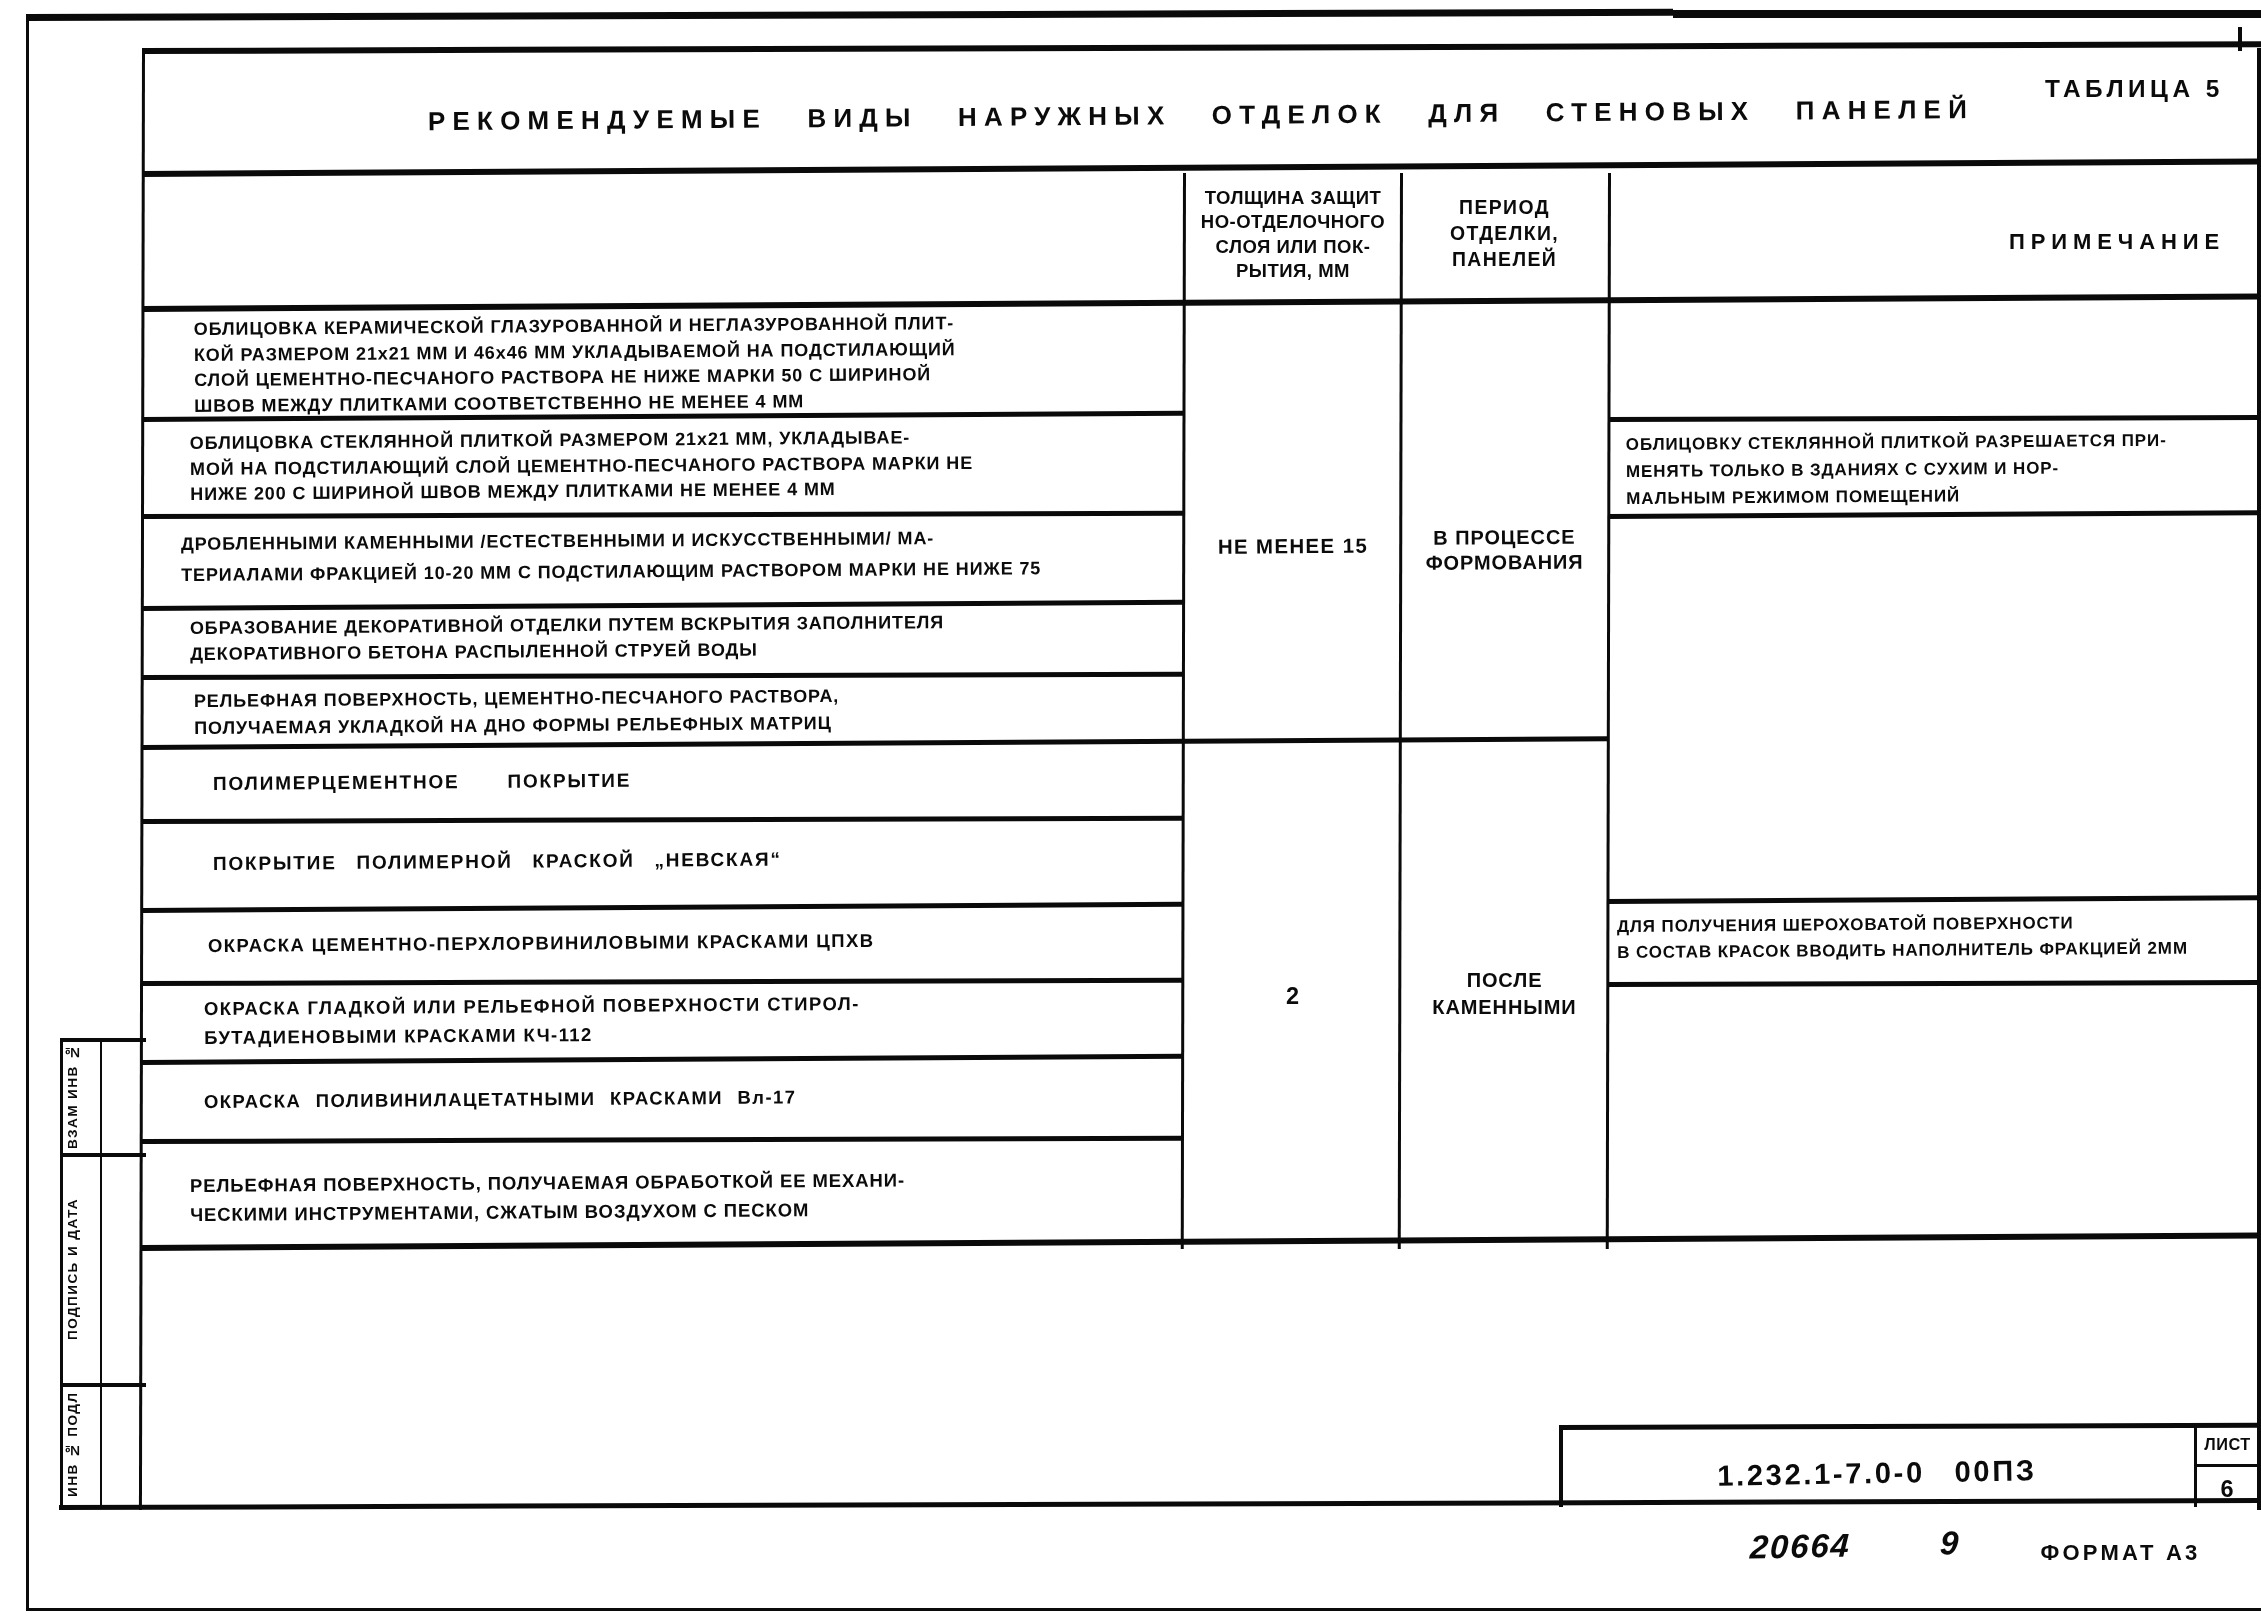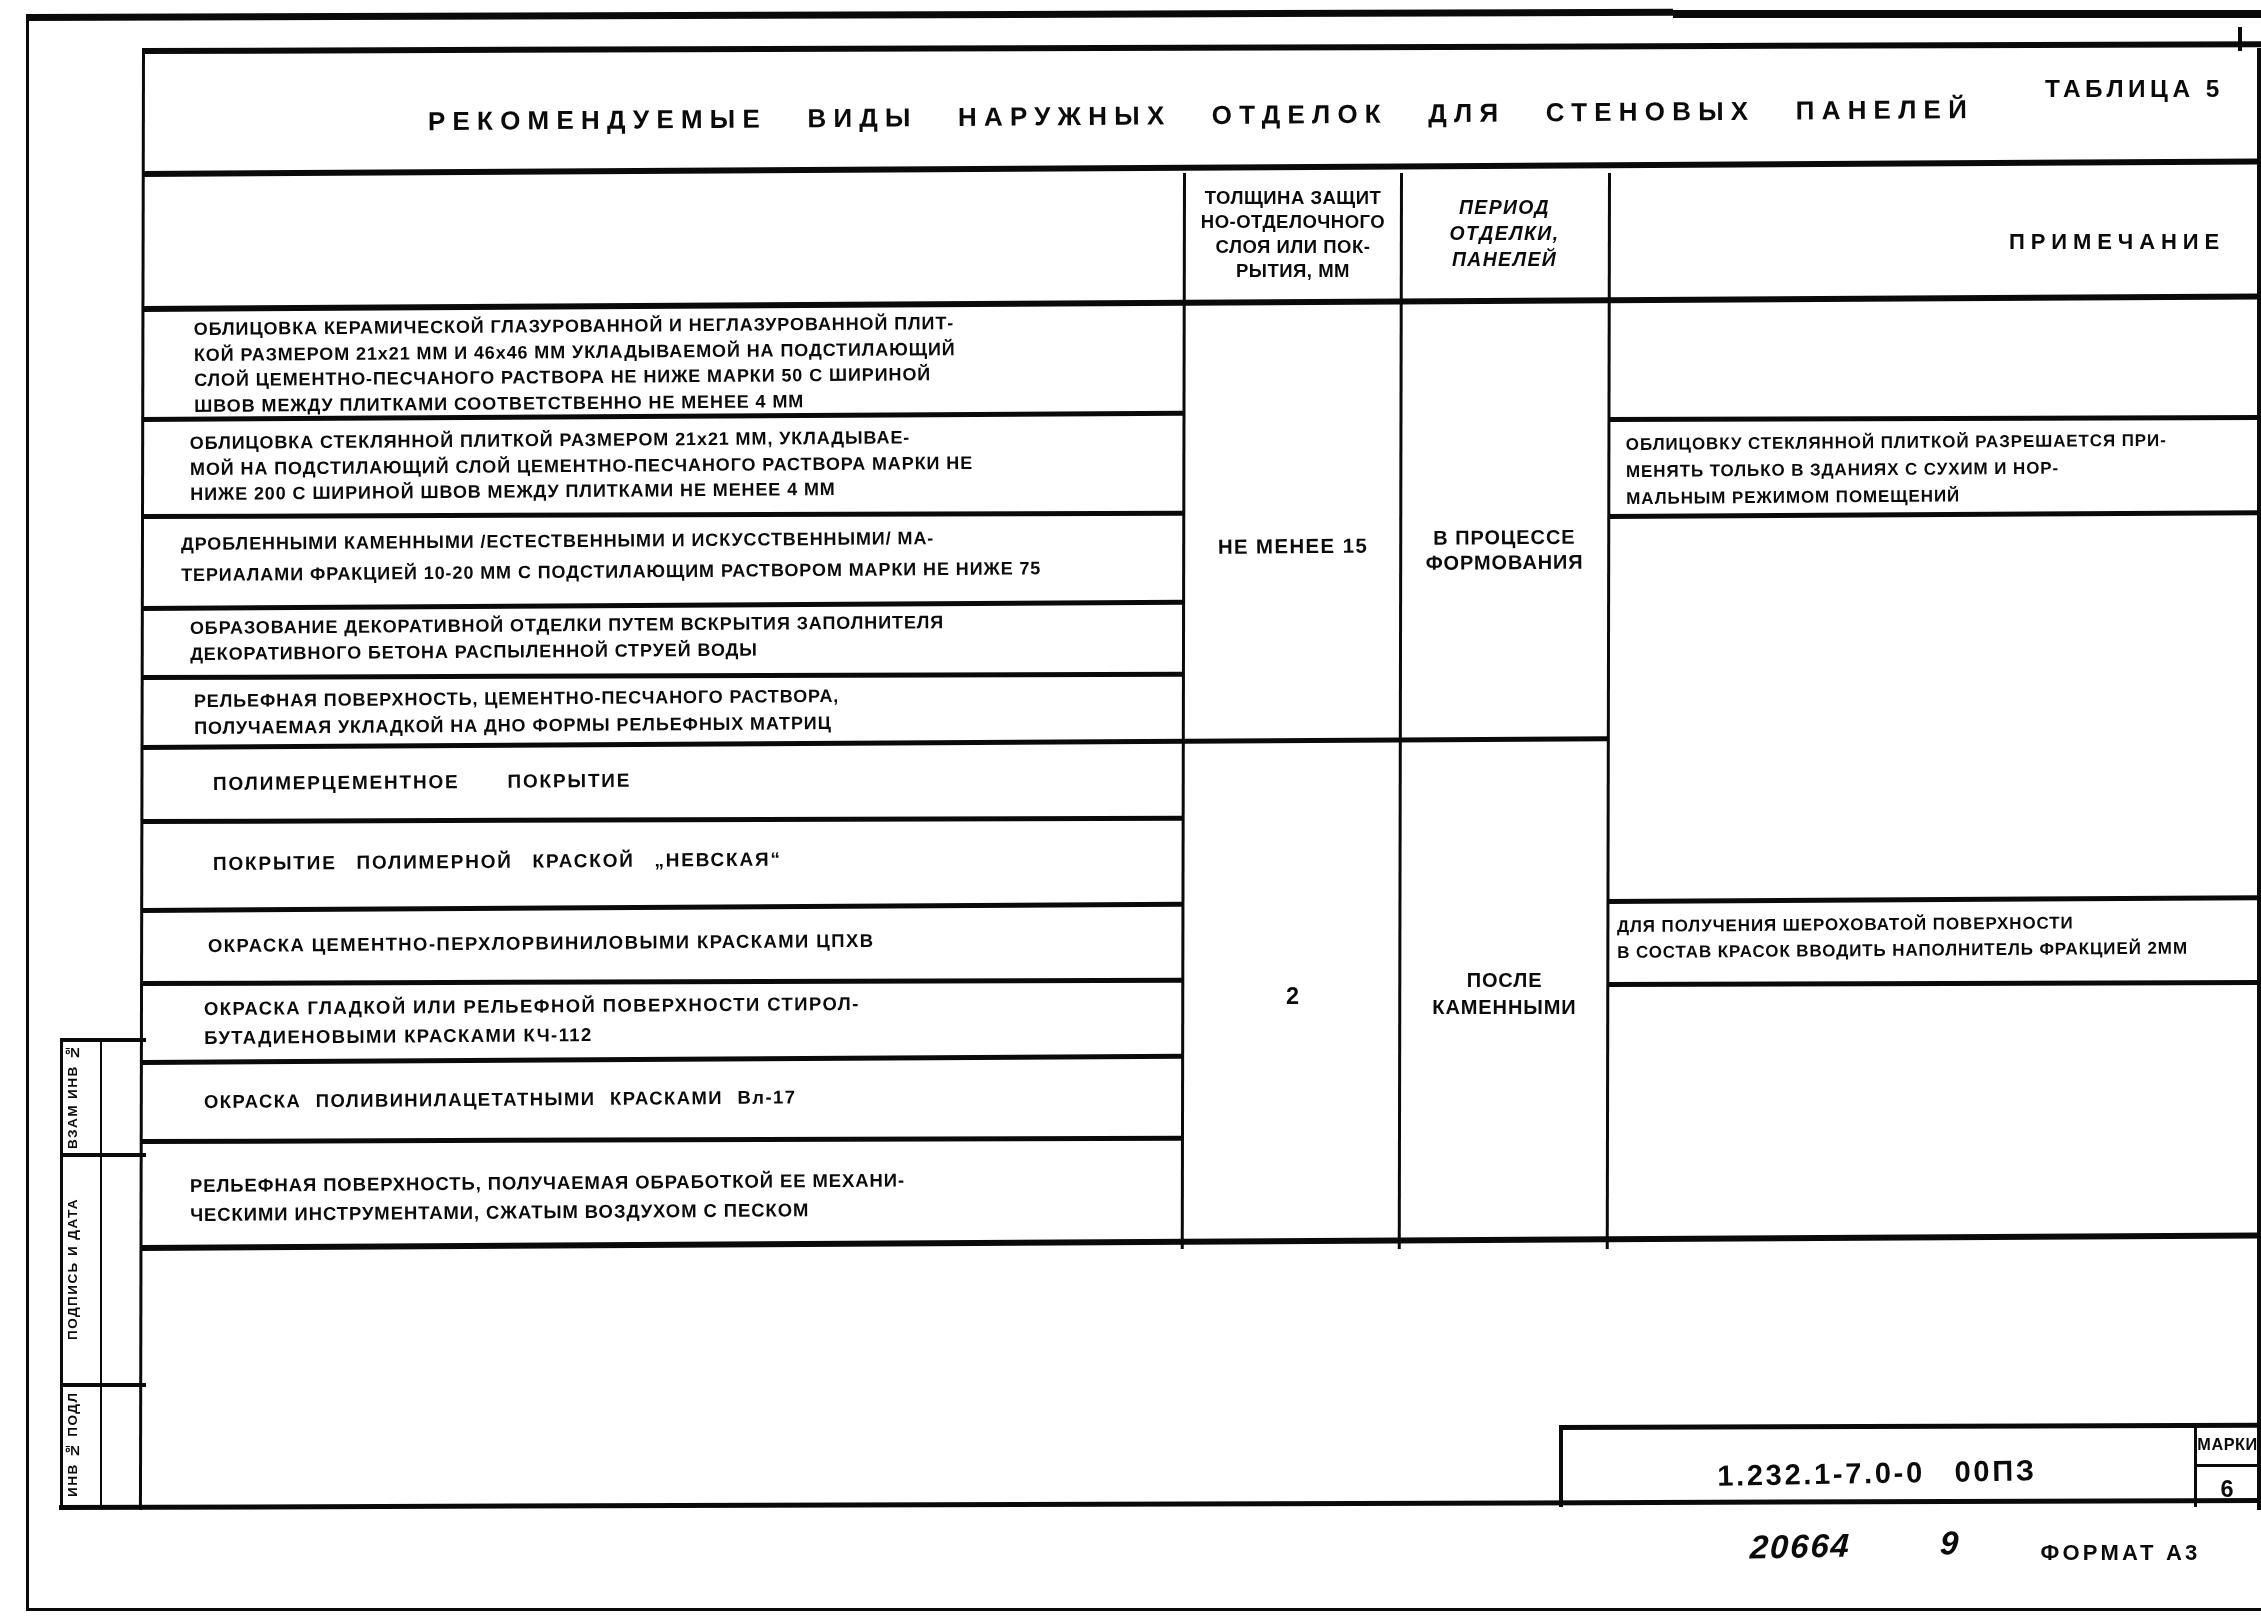--- a/index.html
+++ b/index.html
@@ -72,21 +72,21 @@
 
   <div class="ln w1" style="left:1608px;top:417px;width:651px;height:5px;"></div>
   <div class="ln w2" style="left:1608px;top:514px;width:651px;height:5px;"></div>
   <div class="ln w2" style="left:1608px;top:899px;width:651px;height:5px;"></div>
   <div class="ln w1" style="left:1608px;top:982px;width:651px;height:5px;"></div>
 
   <div class="txt ctr" style="left:1189px;top:186px;width:208px;font-size:18.5px;line-height:1.32;letter-spacing:0.5px;">ТОЛЩИНА ЗАЩИТ
 НО-ОТДЕЛОЧНОГО
 СЛОЯ ИЛИ ПОК-
 РЫТИЯ, ММ</div>
-  <div class="txt ctr" style="left:1404px;top:194px;width:201px;font-size:19.4px;line-height:1.35;letter-spacing:1.4px;font-style:italic;">ПЕРИОД
+  <div class="txt ctr" style="left:1404px;top:194px;width:201px;font-size:19.4px;line-height:1.35;letter-spacing:1.4px;">ПЕРИОД
 ОТДЕЛКИ,
 ПАНЕЛЕЙ</div>
   <div class="txt ctr" style="left:1637px;top:226px;width:588px;font-size:22px;letter-spacing:5.9px;text-align:right;">ПРИМЕЧАНИЕ</div>
 
   <div class="txt tilt" style="left:194px;top:317px;width:986px;font-size:18px;">ОБЛИЦОВКА КЕРАМИЧЕСКОЙ ГЛАЗУРОВАННОЙ И НЕГЛАЗУРОВАННОЙ ПЛИТ-
 КОЙ РАЗМЕРОМ 21х21 ММ И 46х46 ММ УКЛАДЫВАЕМОЙ НА ПОДСТИЛАЮЩИЙ
 СЛОЙ ЦЕМЕНТНО-ПЕСЧАНОГО РАСТВОРА НЕ НИЖЕ МАРКИ 50 С ШИРИНОЙ
 ШВОВ МЕЖДУ ПЛИТКАМИ СООТВЕТСТВЕННО НЕ МЕНЕЕ 4 ММ</div>
   <div class="txt tilt" style="left:190px;top:431px;width:990px;font-size:18px;">ОБЛИЦОВКА СТЕКЛЯННОЙ ПЛИТКОЙ РАЗМЕРОМ 21х21 ММ, УКЛАДЫВАЕ-
 МОЙ НА ПОДСТИЛАЮЩИЙ СЛОЙ ЦЕМЕНТНО-ПЕСЧАНОГО РАСТВОРА МАРКИ НЕ
@@ -129,21 +129,21 @@
   <div class="txt vert" style="left:63px;top:1042px;width:35px;height:108px;font-size:13.6px;letter-spacing:1.4px;">ВЗАМ ИНВ №</div>
   <div class="txt vert" style="left:63px;top:1158px;width:35px;height:222px;font-size:13.6px;letter-spacing:1.4px;">ПОДПИСЬ И ДАТА</div>
   <div class="txt vert" style="left:63px;top:1387px;width:35px;height:114px;font-size:13.6px;letter-spacing:1.4px;">ИНВ № ПОДЛ</div>
 
   <div class="ln w1" style="left:1559px;top:1425px;width:700px;height:5px;"></div>
   <div class="ln" style="left:1559px;top:1425px;width:3.6px;height:82px;"></div>
   <div class="ln" style="left:2194px;top:1425px;width:3.2px;height:82px;"></div>
   <div class="ln" style="left:2194px;top:1464px;width:65px;height:2.7px;"></div>
 
   <div class="txt ctr" style="left:1583px;top:1453px;width:588px;font-size:29px;word-spacing:19px;letter-spacing:2.7px;transform:rotate(-1deg);">1.232.1-7.0-0 00ПЗ</div>
-  <div class="txt ctr" style="left:2196px;top:1433px;width:63px;font-size:16.3px;letter-spacing:0.5px;">МАРКИ</div>
+  <div class="txt ctr" style="left:2196px;top:1433px;width:63px;font-size:16.3px;letter-spacing:0.5px;">ЛИСТ</div>
   <div class="txt ctr" style="left:2196px;top:1473px;width:63px;font-size:23.5px;">6</div>
 
   <div class="txt hand" style="left:1750px;top:1523px;width:154px;font-size:33px;letter-spacing:1.8px;">20664</div>
   <div class="txt hand" style="left:1940px;top:1520px;width:41px;font-size:33px;">9</div>
   <div class="txt ctr" style="left:2003px;top:1537px;width:235px;font-size:22px;letter-spacing:3.2px;">ФОРМАТ А3</div>
 
 </div>
 
 
 </body></html>

